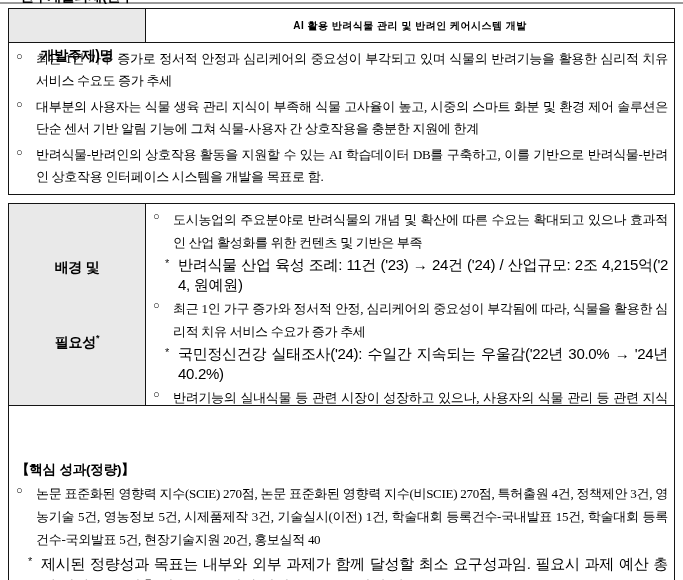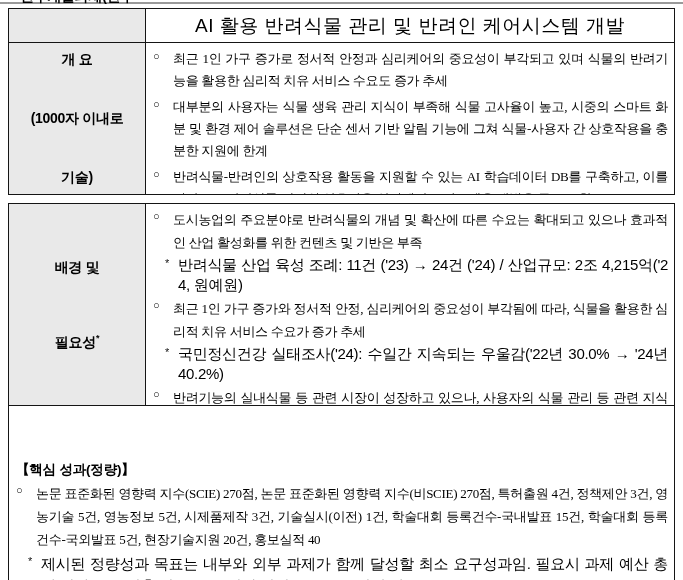--- a/index.html
+++ b/index.html
@@ -20,21 +20,21 @@
     display:flex;flex-direction:column;align-items:center;justify-content:center;
     font-weight:bold;font-size:14px;line-height:19px;text-align:center;gap:40px;
   }
   .cell-body{flex:1;box-sizing:border-box;overflow:hidden;padding:4px 6px 0 7px;}
   .row-title{height:33px;}
   .row-overview{height:152px;}
   .row-bg{height:201px;}
   .row-goal{height:175px;}
   .title-cell{
     flex:1;display:flex;align-items:center;justify-content:center;
-    font-weight:normal;font-size:19px;letter-spacing:0.5px;
+    font-weight:bold;font-size:10px;letter-spacing:0.5px;
   }
   .bullet{display:flex;margin:1px 0 4px 0;}
   .bullet .marker{width:20px;min-width:20px;font-size:11px;padding-top:2px;}
   .bullet .btext{flex:1;font-size:13px;line-height:22px;text-align:justify;word-break:break-all;font-family:Liberation Serif, serif;}
   .bg-bullet{margin:0 0 1px 0;}
   .bg-bullet .btext{line-height:23px;}
   .note{display:flex;padding-left:12px;margin:0 0 2px 0;}
   .note .marker{width:13px;min-width:13px;font-size:11px;padding-top:2px;color:#111;}
   .note .ntext{flex:1;font-size:15px;line-height:20px;text-align:justify;word-break:break-all;}
   .goal-heading{font-weight:bold;font-size:13.5px;line-height:24px;letter-spacing:-0.2px;margin-top:48px;}
@@ -54,25 +54,20 @@
 
 <div class="tbl tbl-a">
   <div class="row row-title">
     <div class="cell-label">
       <span>연구개발과제(연구</span>
       <span>개발주제)명</span>
     </div>
     <div class="title-cell">AI 활용 반려식물 관리 및 반려인 케어시스템 개발</div>
   </div>
   <div class="row row-overview">
-    <div class="cell-label label-overview">
-      <span>개  요</span>
-      <span>(1000자 이내로</span>
-      <span>기술)</span>
-    </div>
     <div class="cell-body">
       <div class="bullet">
         <span class="marker">○</span>
         <span class="btext">최근 1인 가구 증가로 정서적 안정과 심리케어의 중요성이 부각되고 있며 식물의 반려기능을 활용한 심리적 치유 서비스 수요도 증가 추세</span>
       </div>
       <div class="bullet">
         <span class="marker">○</span>
         <span class="btext">대부분의 사용자는 식물 생육 관리 지식이 부족해 식물 고사율이 높고, 시중의 스마트 화분 및 환경 제어 솔루션은 단순 센서 기반 알림 기능에 그쳐 식물-사용자 간 상호작용을 충분한 지원에 한계</span>
       </div>
       <div class="bullet">

